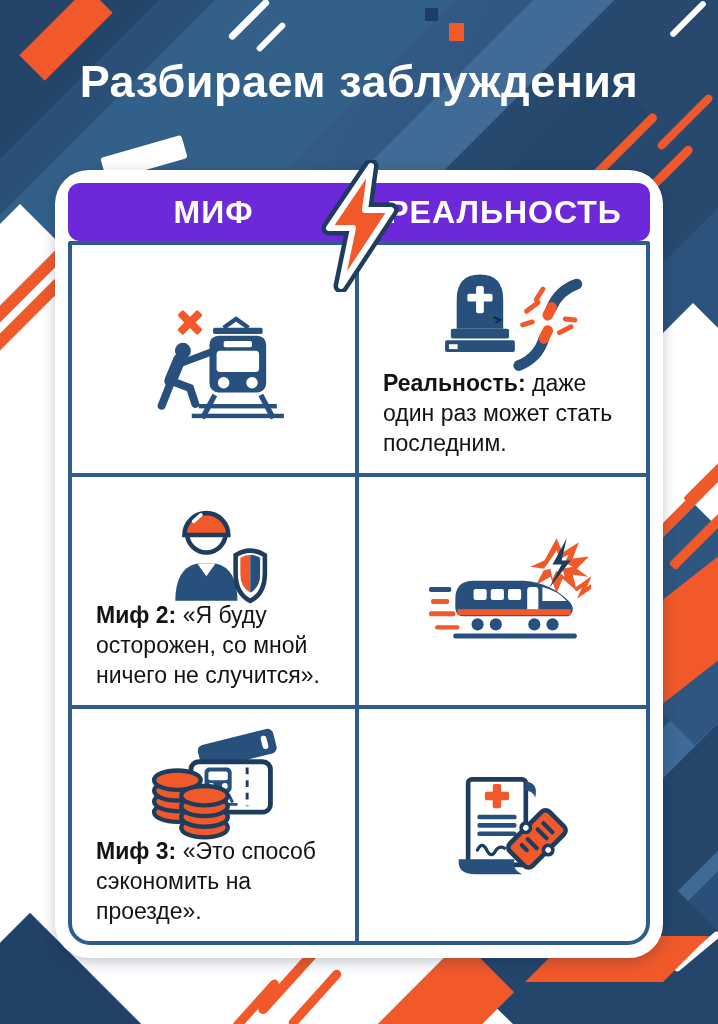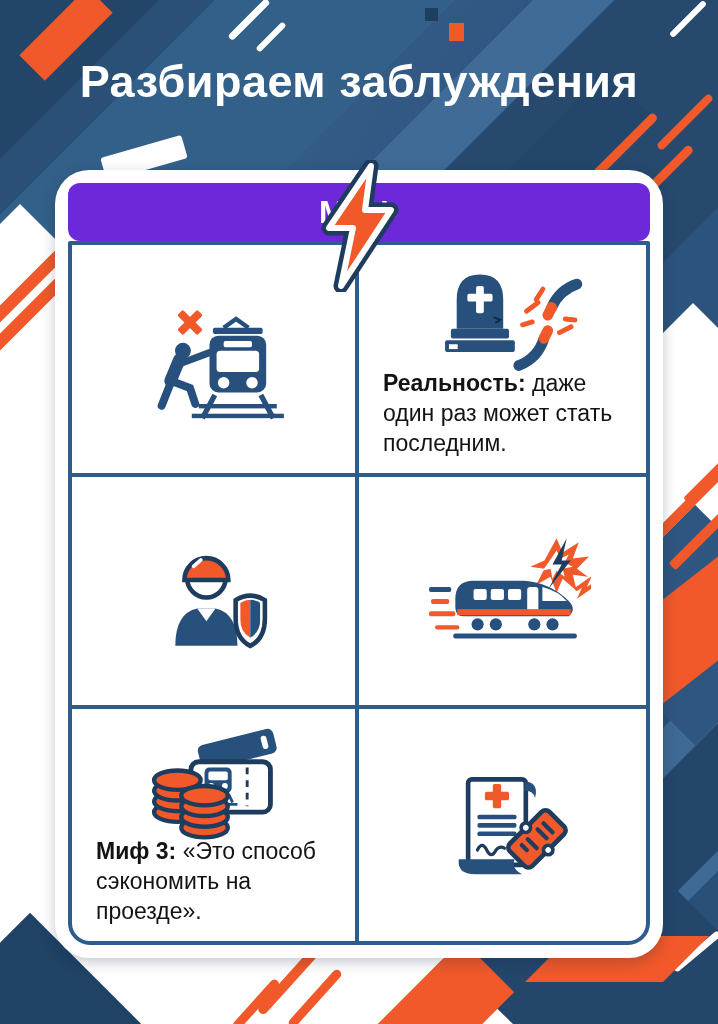--- a/index.html
+++ b/index.html
@@ -134,20 +134,21 @@
     <div class="deco g40"></div>
     <div class="deco g41"></div>
   </div>
 
   <div class="title">Разбираем заблуждения</div>
 
   <div class="card">
 
     <div class="banner">
       <div class="banner-half">МИФ</div>
+      <div class="banner-half">РЕАЛЬНОСТЬ</div>
     </div>
 
     <svg class="bolt" width="92" height="132" viewBox="0 0 92 132">
       <path d="M58 6 L16 68 H40 L28 126 L78 50 H52 Z" fill="none" stroke="#1d3c5e" stroke-width="15" stroke-linejoin="round"></path>
       <path d="M58 6 L16 68 H40 L28 126 L78 50 H52 Z" fill="#f1592a" stroke="#ffffff" stroke-width="6" stroke-linejoin="round"></path>
     </svg>
 
     <div class="grid">
 
       <div class="cell">
@@ -222,20 +223,23 @@
               <clipPath id="shieldClip">
                   <path d="M5 13 Q16 6 27 13 L27 30 Q27 45 16 51 Q5 45 5 30 Z"></path>
                 </clipPath>
               <path d="M0 10 Q16 0 32 10 L32 30 Q32 52 16 60 Q0 52 0 30 Z" fill="#fff" stroke="#1d3c5e" stroke-width="5"></path>
               <g clip-path="url(#shieldClip)">
                 <rect x="0" y="0" width="16" height="60" fill="#f1592a"></rect>
                 <rect x="16" y="0" width="16" height="60" fill="#27507d"></rect>
               </g>
             </g>
           </svg>
+        </div>
+        <div class="cell-text">
+          <b>Миф 2:</b> <span>«Я буду осторожен, со мной ничего не случится».</span>
         </div>
       </div>
 
       <div class="cell">
         <div class="icon-wrap">
           <svg width="162" height="122" viewBox="0 0 160 120">
             <polygon points="126,2 132,16 148,6 142,22 158,20 146,32 157,40 142,38 146,54 132,42 126,56 120,40 106,48 114,32 100,30 114,24" fill="#f1592a"></polygon>
             <polygon points="126,14 130,22 138,18 134,26 142,30 132,32 134,40 126,34 122,42 120,32 112,34 118,26" fill="#fff"></polygon>
             <path d="M136 2 L122 28 h9 L118 52 L140 24 h-9 Z" fill="#1d3c5e"></path>
             <path d="M146 52 l10 -7 -5 11 10 -7" stroke="#f1592a" stroke-width="4" fill="none" stroke-linecap="round"></path>

